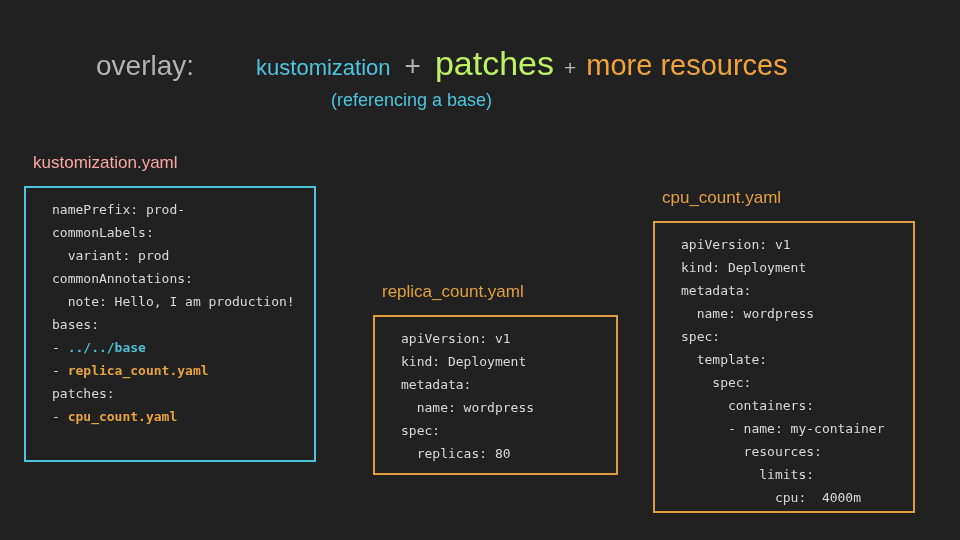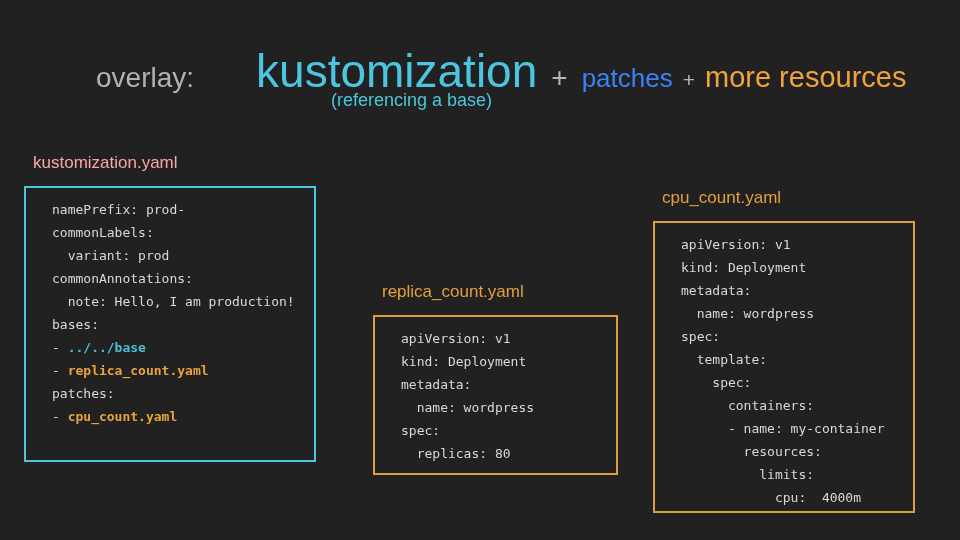--- a/index.html
+++ b/index.html
@@ -10,23 +10,23 @@
     overflow:hidden;
     font-family:"Liberation Sans", sans-serif;
   }
 
   
   .title-row{
     position:absolute;left:96px;top:44px;
     display:flex;align-items:baseline;white-space:pre;
   }
   .t-overlay{font-size:28px;color:#b3b3b3;margin-right:62px;}
-  .t-kustomization{font-size:46px;color:#4cc5de;}
+  .t-kustomization{font-size:22px;color:#4cc5de;}
   .t-plus1{font-size:28px;color:#b3b3b3;margin:0 14px;}
-  .t-patches{font-size:26px;color:#3b82f6;}
+  .t-patches{font-size:34px;color:#bef264;}
   .t-plus2{font-size:21px;color:#b3b3b3;margin:0 10px;}
   .t-more{font-size:29px;color:#f0a33c;}
   .subtitle{
     position:absolute;left:256px;top:90px;width:236px;
     text-align:right;font-size:18px;color:#4cc5de;
   }
 
   
   .box-group{position:absolute;}
   .box-label{font-size:17px;margin:0 0 13px 9px;}

